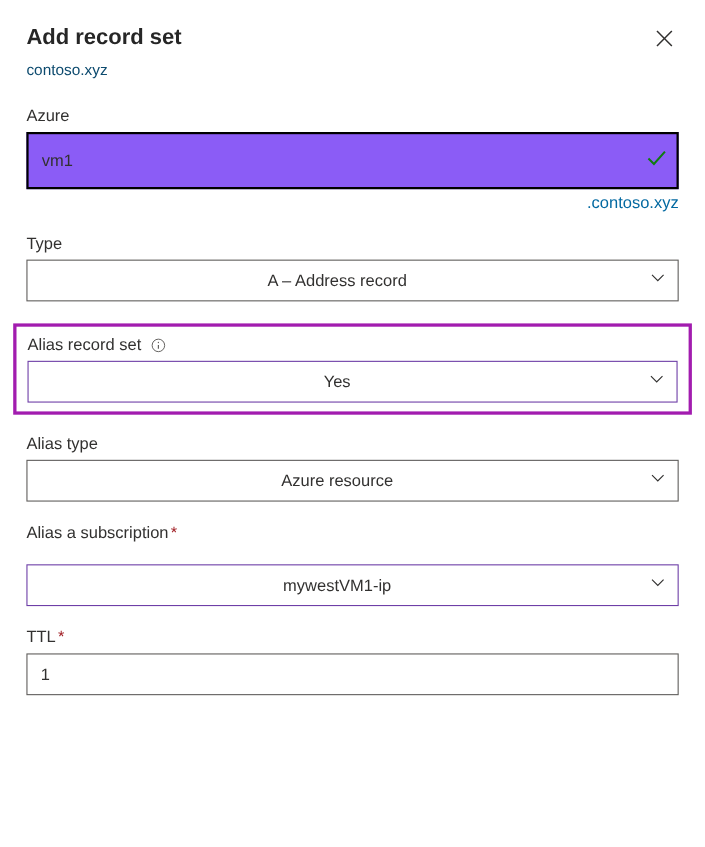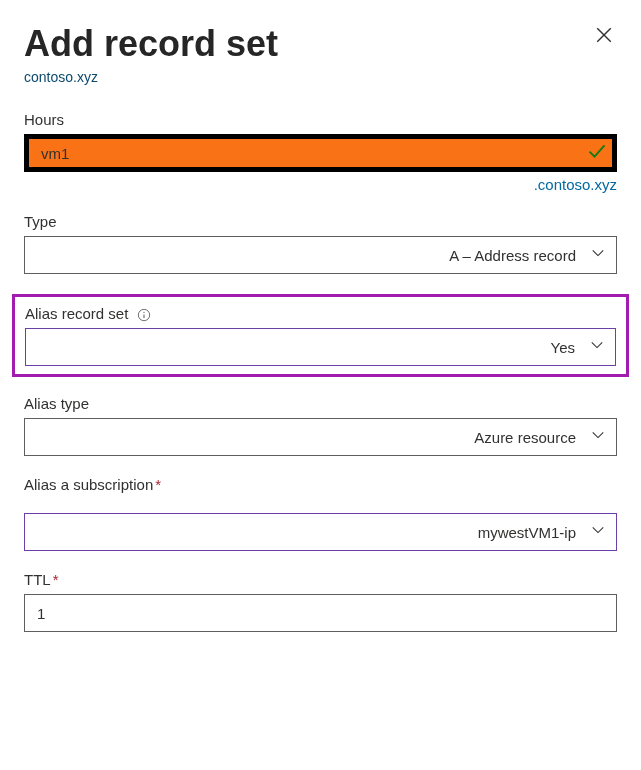--- a/index.html
+++ b/index.html
@@ -14,21 +14,21 @@
       width: 641px;
       color: #323130;
     }
     .header {
       display: flex;
       justify-content: space-between;
       align-items: flex-start;
       margin-bottom: 4px;
     }
     .page-title {
-      font-size: 36px;
+      font-size: 20px;
       font-weight: 600;
       color: #262626;
       line-height: 1.2;
     }
     .close-btn {
       background: none;
       border: none;
       cursor: pointer;
       padding: 4px;
       color: #323130;
@@ -62,27 +62,27 @@
       display: inline-flex;
       vertical-align: middle;
       margin-left: 4px;
     }
     .info-icon svg {
       width: 14px;
       height: 14px;
     }
     .text-input {
       width: 100%;
-      height: 38px;
+      height: 52px;
       padding: 0 40px 0 12px;
-      border: 5px solid #000000;
+      border: 2px solid #000000;
       font-size: 15px;
       font-family: inherit;
       color: #323130;
-      background: #f97316;
+      background: #8b5cf6;
     }
     .input-wrapper {
       position: relative;
     }
     .check-icon {
       position: absolute;
       right: 10px;
       top: 50%;
       transform: translateY(-50%);
       color: #107c10;
@@ -104,21 +104,21 @@
       width: 100%;
       height: 38px;
       padding: 0 40px 0 12px;
       border: 1px solid #605e5c;
       font-size: 15px;
       font-family: inherit;
       color: #323130;
       background: #ffffff;
       appearance: none;
       cursor: pointer;
-      text-align: right;
+      text-align: center;
     }
     .select.accent {
       border-color: #6e3fa7;
     }
     .chevron-icon {
       position: absolute;
       right: 12px;
       top: 50%;
       transform: translateY(-50%);
       pointer-events: none;
@@ -166,21 +166,21 @@
       <svg viewBox="0 0 16 16" fill="none" stroke="currentColor" stroke-width="1.2">
         <line x1="2" y1="2" x2="14" y2="14"></line>
         <line x1="14" y1="2" x2="2" y2="14"></line>
       </svg>
     </span>
   </button>
 </div>
 <div class="subtitle">contoso.xyz</div>
 
 <div class="form-group">
-  <label class="form-label">Hours</label>
+  <label class="form-label">Azure</label>
   <div class="input-wrapper">
     <input type="text" class="text-input" value="vm1" style="">
     <span class="check-icon">
       <svg viewBox="0 0 16 16" fill="none" stroke="currentColor" stroke-width="1.5">
         <polyline points="2,8.5 6,12.5 14,3.5"></polyline>
       </svg>
     </span>
   </div>
   <div class="suffix-text">.contoso.xyz</div>
 </div>

